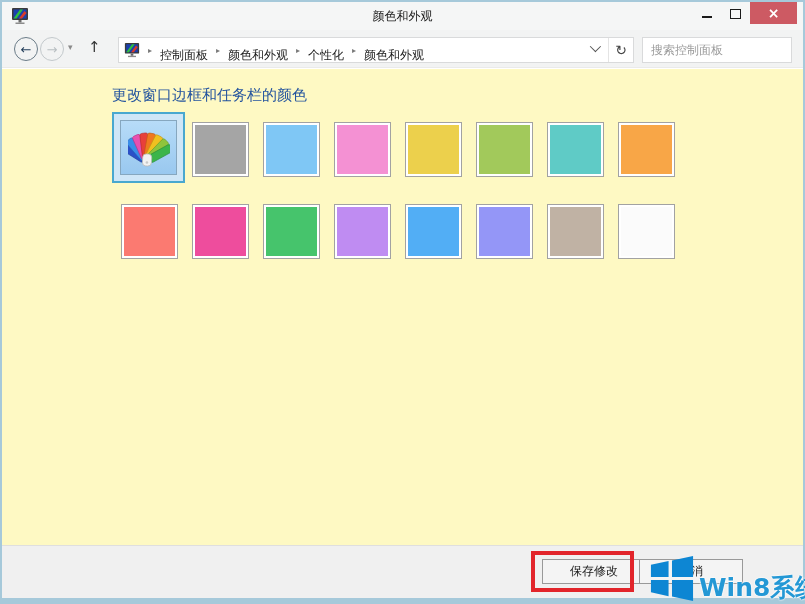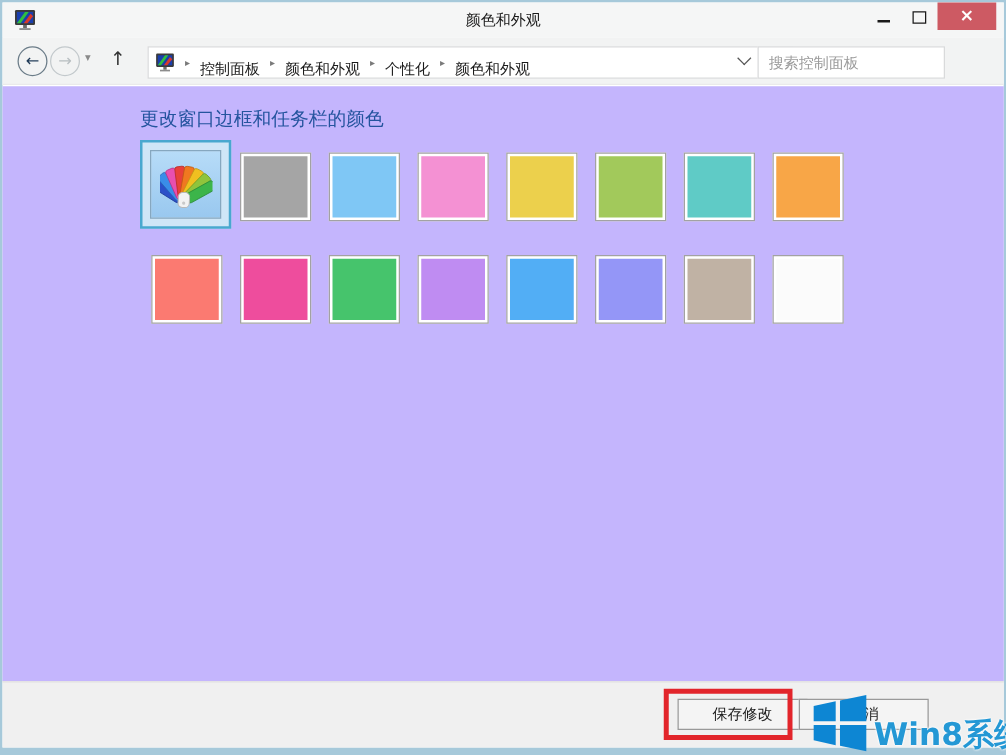--- a/index.html
+++ b/index.html
@@ -35,28 +35,28 @@
     background:#fff; border:1px solid #d9dadb; display:flex; align-items:center; padding-left:5px; }
   .addr-icon { width:16px; height:16px; flex:0 0 auto; }
   .crumbs { display:flex; align-items:center; font-size:12px; color:#1a1a1a; flex:1 1 auto; overflow:hidden; }
   .crumb-sep { color:#7a7a7a; font-size:8px; padding:0 8px; }
   .crumb { cursor:pointer; white-space:nowrap;margin-top:11px; }
   .addr-chevron { width:8px; height:8px; border-right:1px solid #555; border-bottom:1px solid #555;
     transform:rotate(45deg) translateY(-2px); margin:0 10px 4px 6px; cursor:pointer; }
   .addr-divider { width:1px; height:24px; background:#e4e4e4; }
   .refresh-btn { width:24px; height:24px; display:flex; align-items:center; justify-content:center;
     font-size:14px; color:#444; cursor:pointer; }
-  .searchbox { position:absolute; left:604px; top:7px; width:150px; height:26px;
+  .searchbox { position:absolute; left:640px; top:7px; width:150px; height:26px;
     background:#fff; border:1px solid #d9dadb; display:flex; align-items:center; }
   .searchbox input { border:0; outline:0; flex:1; font-size:12px; padding:0 4px 0 8px;
     color:#444; background:transparent; font-family:inherit; }
   .searchbox input::placeholder { color:#9b9b9b; }
 
   
-  .content { position:absolute; left:0; top:67px; width:801px; height:476px; background:#c4b5fd; }
+  .content { position:absolute; left:0; top:67px; width:801px; height:476px; background:#fef9c3; }
   .heading { position:absolute; left:110px; top:17px; font-size:15px; color:#24549e; }
   .row { position:absolute; display:flex; align-items:flex-start; }
   .row1 { left:110px; top:53px; }
   .row2 { left:119px; top:135px; }
   .swatch { width:57px; height:55px; border:1px solid #a2a2a2; background:#fff;
     padding:2px; margin-right:14px; cursor:pointer; }
   .swatch .fill { width:100%; height:100%; }
   .auto-frame { width:73px; height:71px; border:2px solid #49a8cf; background:#cfe6f7;
     padding:6px; margin-top:-10px; margin-right:7px; cursor:pointer; }
   .auto-inner { width:57px; height:55px; border:1px solid #86a7bf;

